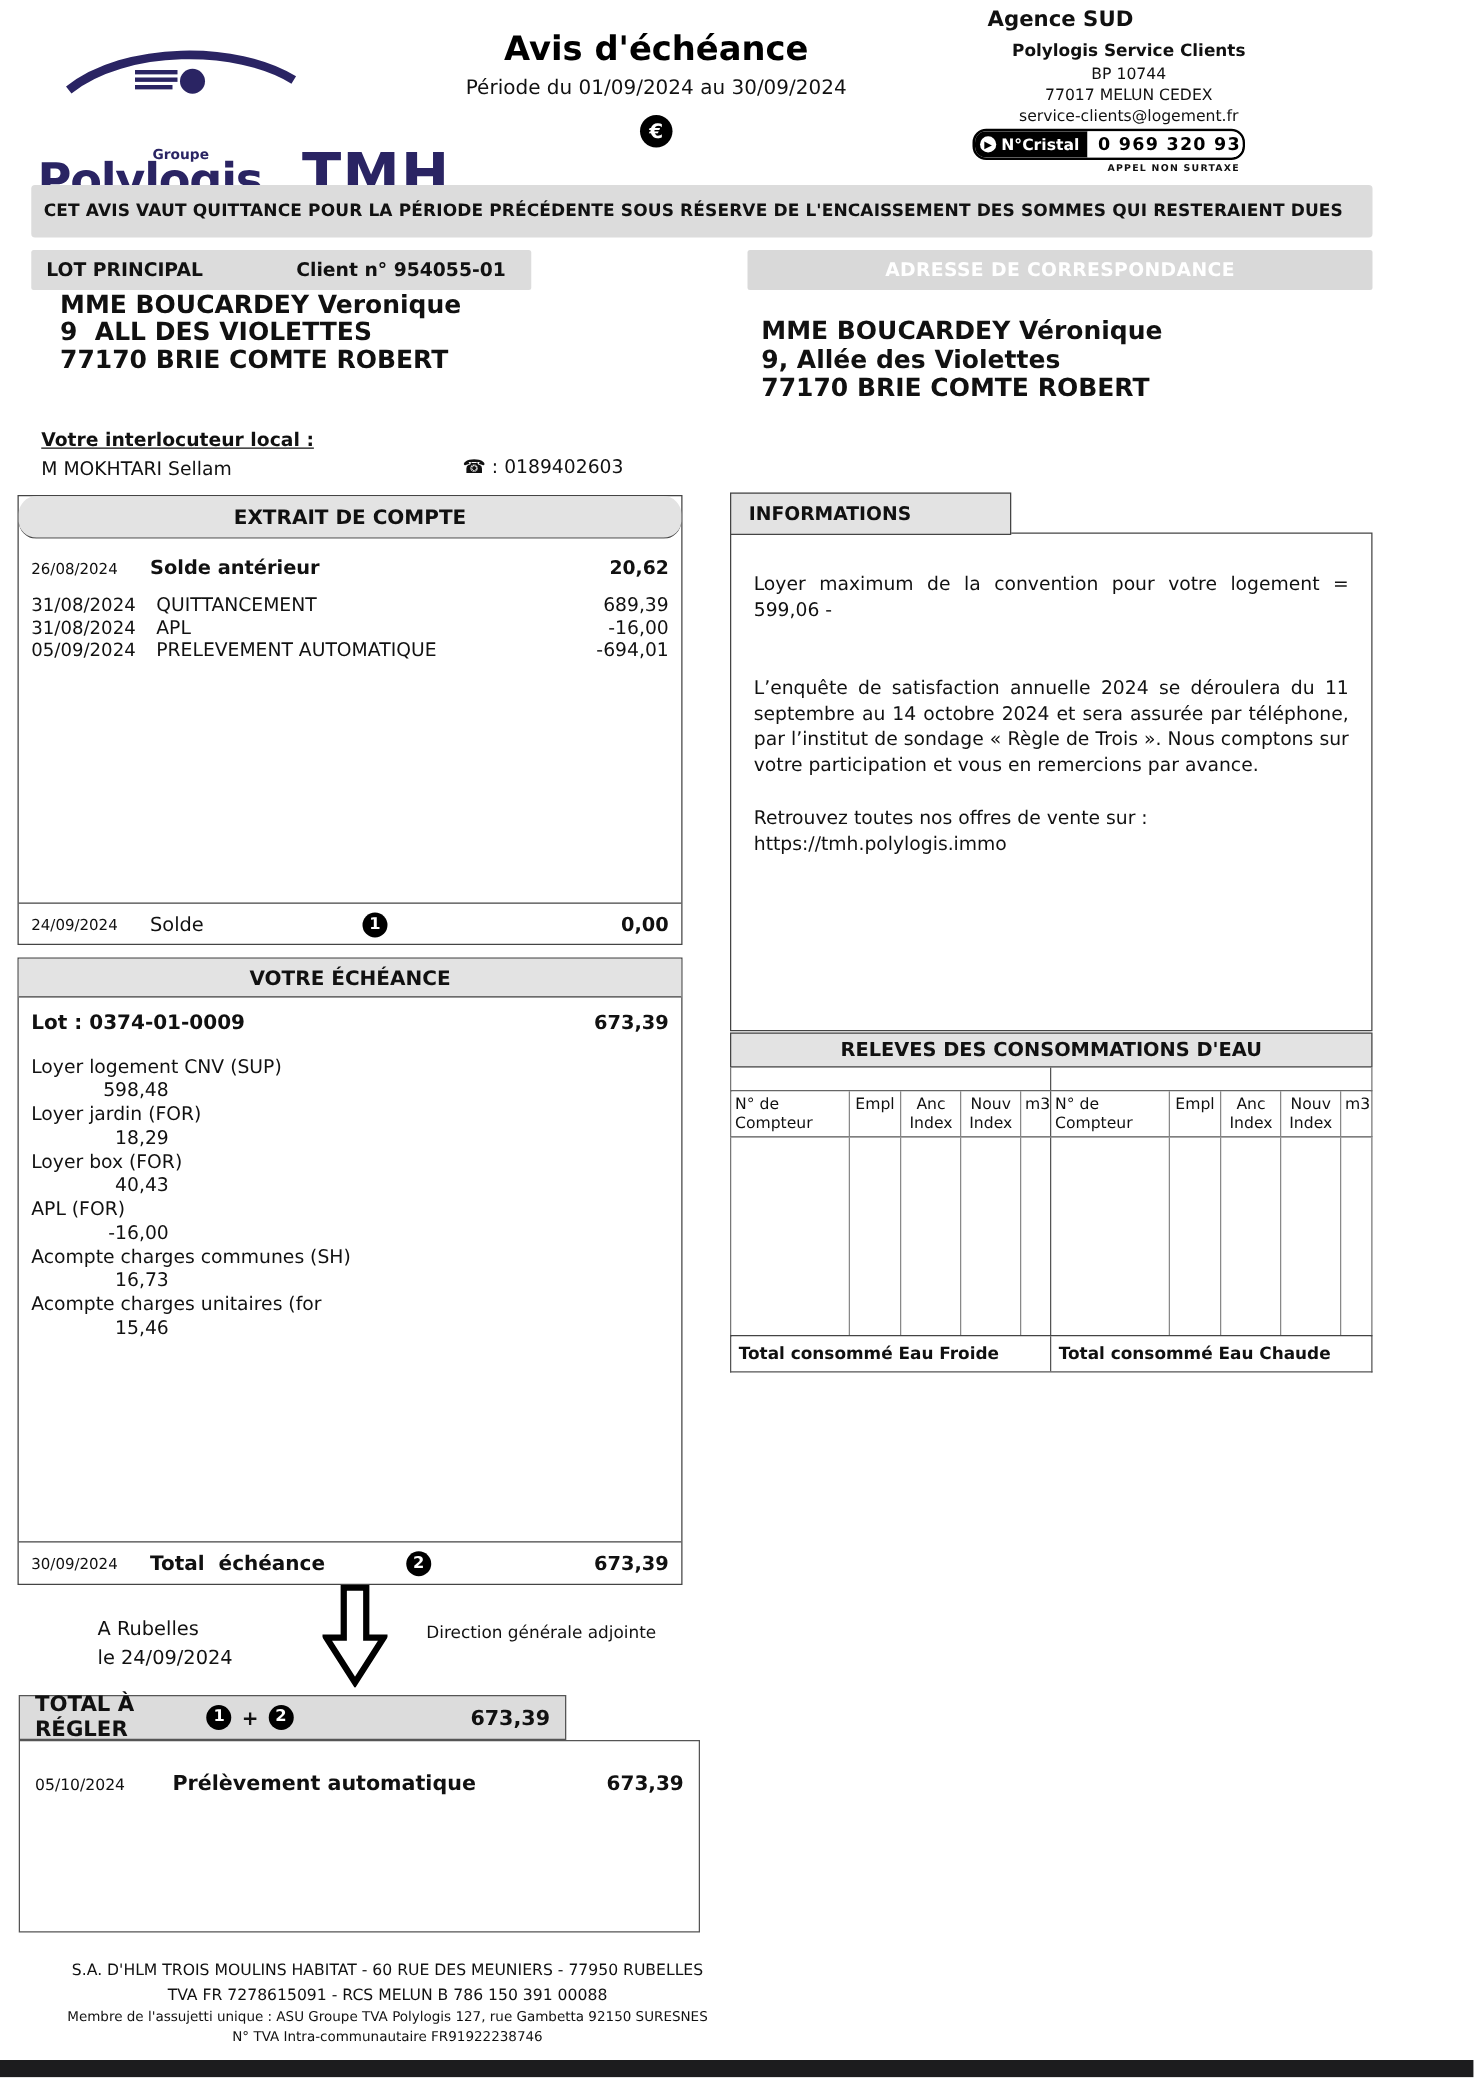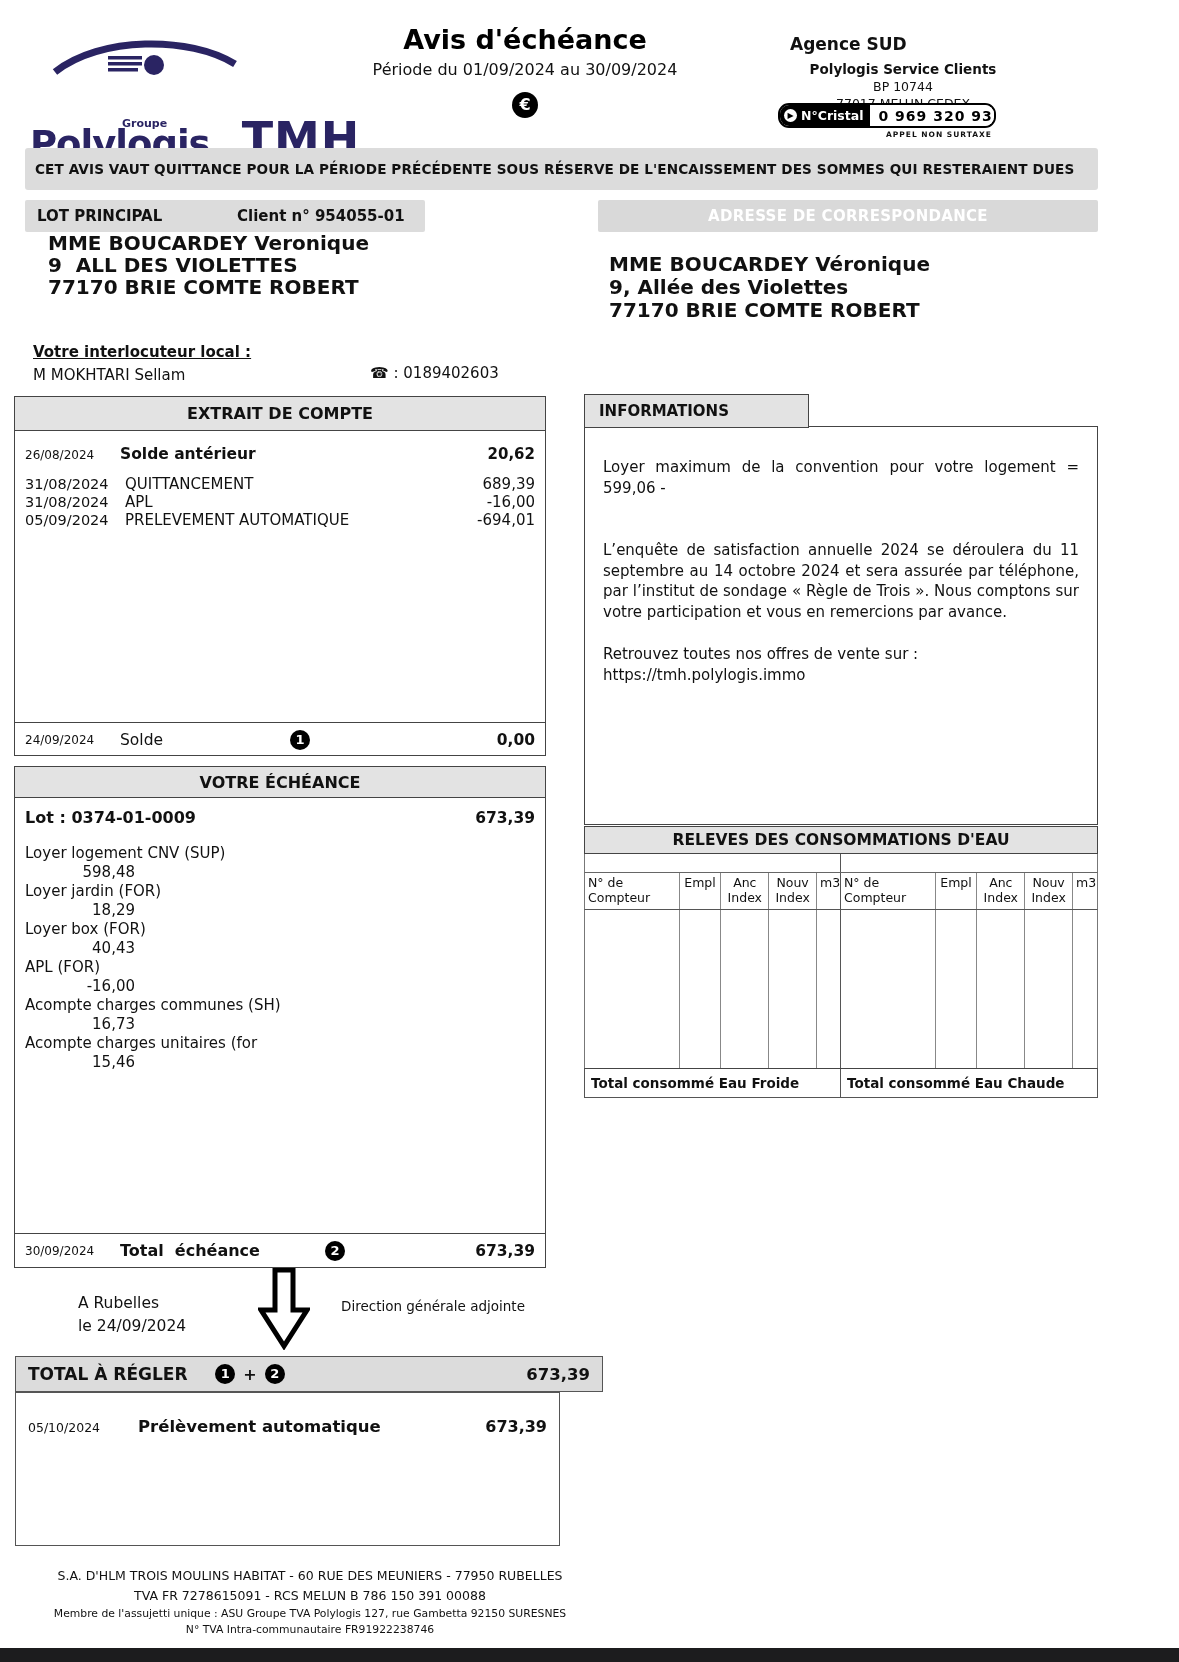--- a/index.html
+++ b/index.html
@@ -11,21 +11,21 @@
   .brand-name{font-weight:bold;font-size:37px;color:#2a2463;letter-spacing:-1px;}
   .brand-group{font-size:11px;font-weight:bold;color:#2a2463;}
   .brand-short{font-weight:bold;font-size:46px;color:#2a2463;letter-spacing:1px;}
   .brand-divider{width:2px;height:78px;background:#c9c9d2;}
   .doc-title{font-size:27px;font-weight:bold;color:#000;}
   .doc-period{font-size:16px;color:#111;}
   .euro-circle{display:inline-block;width:26px;height:26px;border-radius:50%;background:#000;color:#fff;
                font-size:16px;font-weight:bold;text-align:center;line-height:26px;}
 
   .agency{width:270px;text-align:center;font-size:12.5px;line-height:17px;}
-  .agency .agency-name{font-size:17px;font-weight:bold;text-align:left;padding-left:22px;margin-bottom:8px;margin-top:28px;}
+  .agency .agency-name{font-size:17px;font-weight:bold;text-align:left;padding-left:22px;margin-bottom:8px;}
   .agency .svc{font-weight:bold;font-size:13.5px;}
   .cristal{display:flex;align-items:stretch;height:21px;border:2px solid #000;border-radius:11px;overflow:hidden;width:214px;}
   .cristal-left{background:#000;color:#fff;display:flex;align-items:center;gap:4px;padding:0 7px 0 4px;
                 font-weight:bold;font-size:12.5px;white-space:nowrap;}
   .cristal-play{display:inline-block;width:13px;height:13px;border-radius:50%;background:#fff;color:#000;
                 font-size:8px;line-height:13px;text-align:center;}
   .cristal-right{background:#fff;color:#000;display:flex;align-items:center;padding:0 8px;font-weight:bold;
                  font-size:14px;letter-spacing:1px;white-space:nowrap;}
   .cristal-caption{font-size:7.5px;font-weight:bold;letter-spacing:1px;text-align:right;width:214px;margin-top:2px;}
 
@@ -75,21 +75,21 @@
   .w-cell{border-right:1px solid #888;box-sizing:border-box;font-size:12.5px;line-height:15px;padding:2px 3px;}
   .w-cell:last-child{border-right:none;}
   .w-mid{border-right:1px solid #555;}
   .w-c1{width:95px;} .w-c2{width:42px;} .w-c3{width:48px;} .w-c4{width:48px;} .w-c5{width:24px;}
   .w-total{display:flex;border:1px solid #555;border-top:1px solid #444;box-sizing:border-box;height:30px;}
   .w-total-cell{width:257px;display:flex;align-items:center;padding-left:6px;font-weight:bold;font-size:13.5px;box-sizing:border-box;}
 
   .sig-place{font-size:15.5px;line-height:23px;}
   .sig-role{font-size:13.5px;}
 
-  .due-bar{left:15px;top:1356px;width:588px;height:36px;background:#dcdcdc;border:1.5px solid #555;box-sizing:border-box;
+  .due-bar{left:15px;top:1356px;width:438px;height:36px;background:#dcdcdc;border:1.5px solid #555;box-sizing:border-box;
            display:flex;align-items:center;padding:0 12px;}
   .due-label{font-weight:bold;font-size:17px;flex:1;}
   .due-formula{display:flex;align-items:center;gap:8px;font-weight:bold;font-size:16px;flex:1;}
   .due-amount{font-weight:bold;font-size:16.5px;text-align:right;flex:1;}
   .pay-box{left:15px;top:1392px;width:545px;height:154px;border:1.2px solid #555;box-sizing:border-box;}
   .pay-row{display:flex;align-items:baseline;padding:24px 12px 0 12px;}
   .pay-date{width:110px;font-size:12.5px;}
   .pay-label{flex:1;font-weight:bold;font-size:16.5px;}
   .pay-amount{font-weight:bold;font-size:16px;}
 
@@ -170,21 +170,21 @@
 
   <div class="abs contact-label" style="left:33px;top:343px;">Votre interlocuteur local : </div>
   <div class="abs contact-line" style="left:33px;top:366px;">M MOKHTARI Sellam</div>
   <div class="abs contact-line" style="left:370px;top:364px;">
     <span>☎</span>
     <span>:</span>
     <span>0189402603</span>
   </div>
 
   <div class="abs panel" style="left:14px;top:396px;width:532px;height:360px;">
-    <div class="panel-header" style="height:33px;">EXTRAIT DE COMPTE</div>
+    <div class="panel-header" style="height:33px;border-radius:14px;">EXTRAIT DE COMPTE</div>
     <div style="position:relative;height:325px;">
       <div class="acct-row" style="padding-top:14px;">
         <span class="acct-date">26/08/2024</span>
         <span class="acct-label" style="font-weight:bold;font-size:15.5px;">Solde antérieur</span>
         <span class="acct-amount" style="font-weight:bold;">20,62</span>
       </div>
       <div style="margin-top:12px;">
         <div class="acct-row">
           <span class="acct-date" style="font-size:14.5px;width:100px;">31/08/2024</span>
           <span class="acct-label">QUITTANCEMENT</span>

